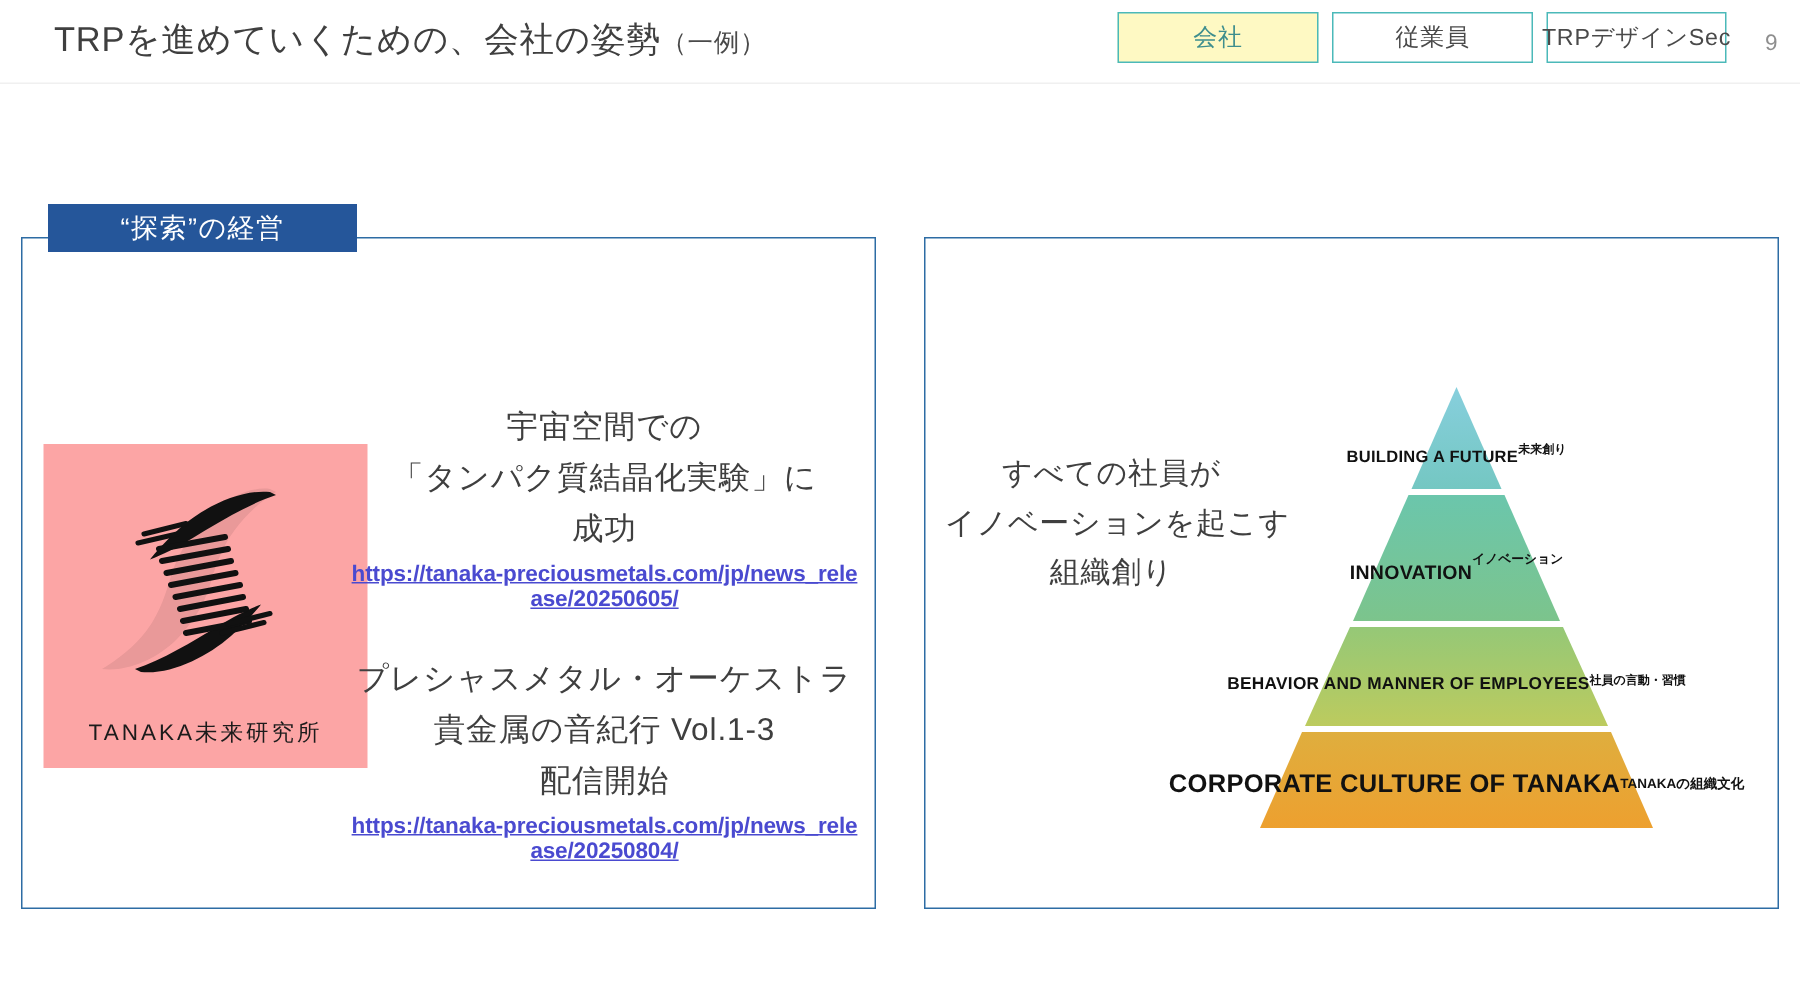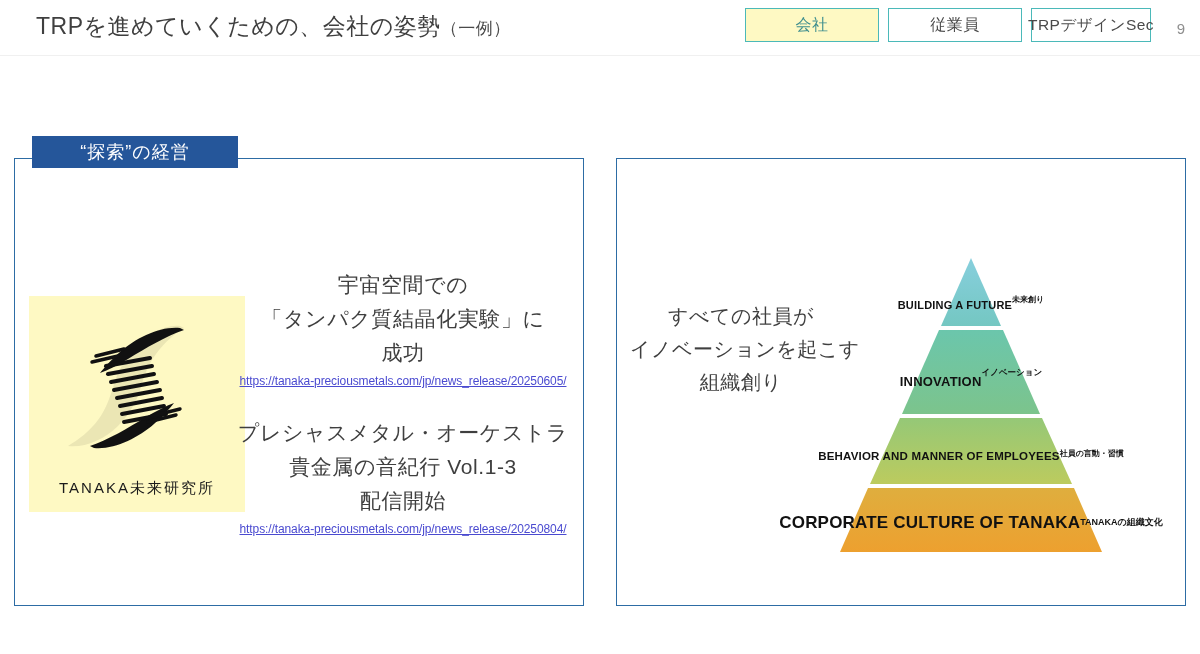--- a/index.html
+++ b/index.html
@@ -110,21 +110,21 @@
   }
   #heading-left  { left: 32px;  width: 206px; }
   #heading-right { left: 958px; width: 206px; }
 
   
   #logo-card {
     position: absolute;
     left: 29px; top: 296px;
     width: 216px;
     height: 216px;
-    background: #fef9c3;
+    background: #fca5a5;
     display: flex;
     flex-direction: column;
     align-items: center;
     justify-content: flex-end;
     padding-bottom: 14px;
     box-sizing: border-box;
   }
   #logo-mark {
     flex: 1 1 auto;
     display: flex;
@@ -149,25 +149,26 @@
   .news-block .line {
     font-size: 21px;
     color: #3f3f3f;
     line-height: 1.62;
     letter-spacing: 0.6px;
     white-space: nowrap;
   }
   .news-link {
     display: block;
     margin-top: 4px;
-    font-size: 12px;
+    font-size: 15px;
     color: #4a4ad0;
     text-decoration: underline;
     letter-spacing: -0.1px;
     word-break: break-all;
+    font-weight: bold;
   }
   #news-gap { height: 24px; }
 
   
   #right-text {
     position: absolute;
     left: 630px; top: 300px;
     width: 222px;
     text-align: center;
   }

